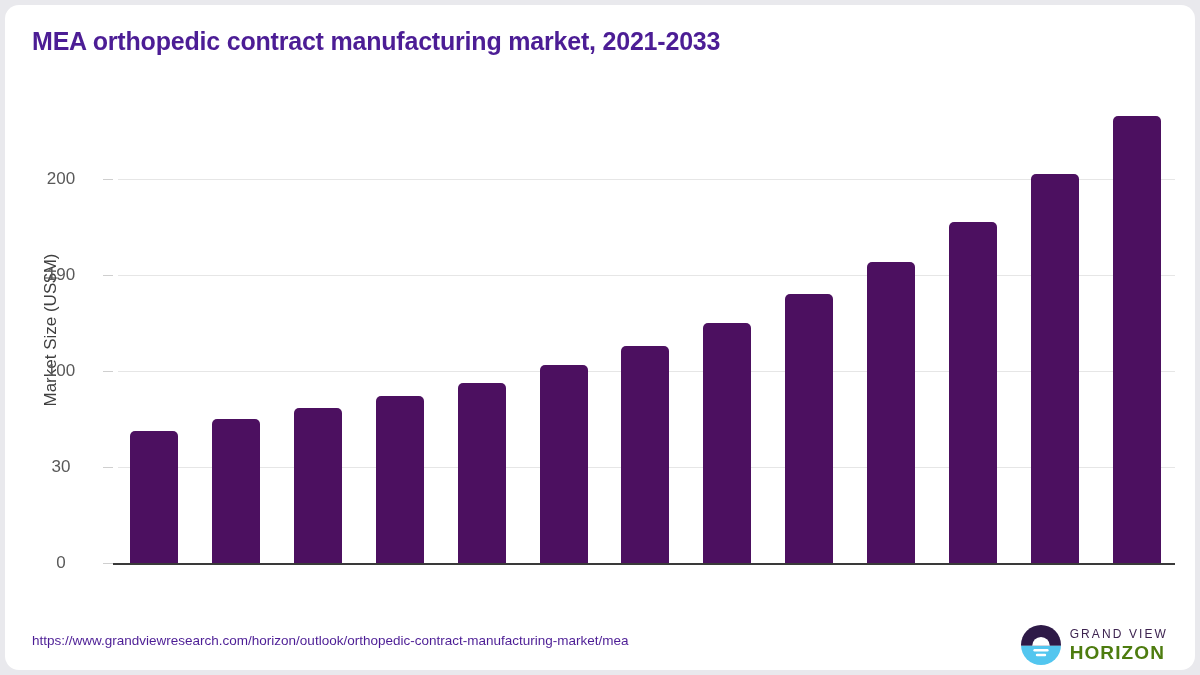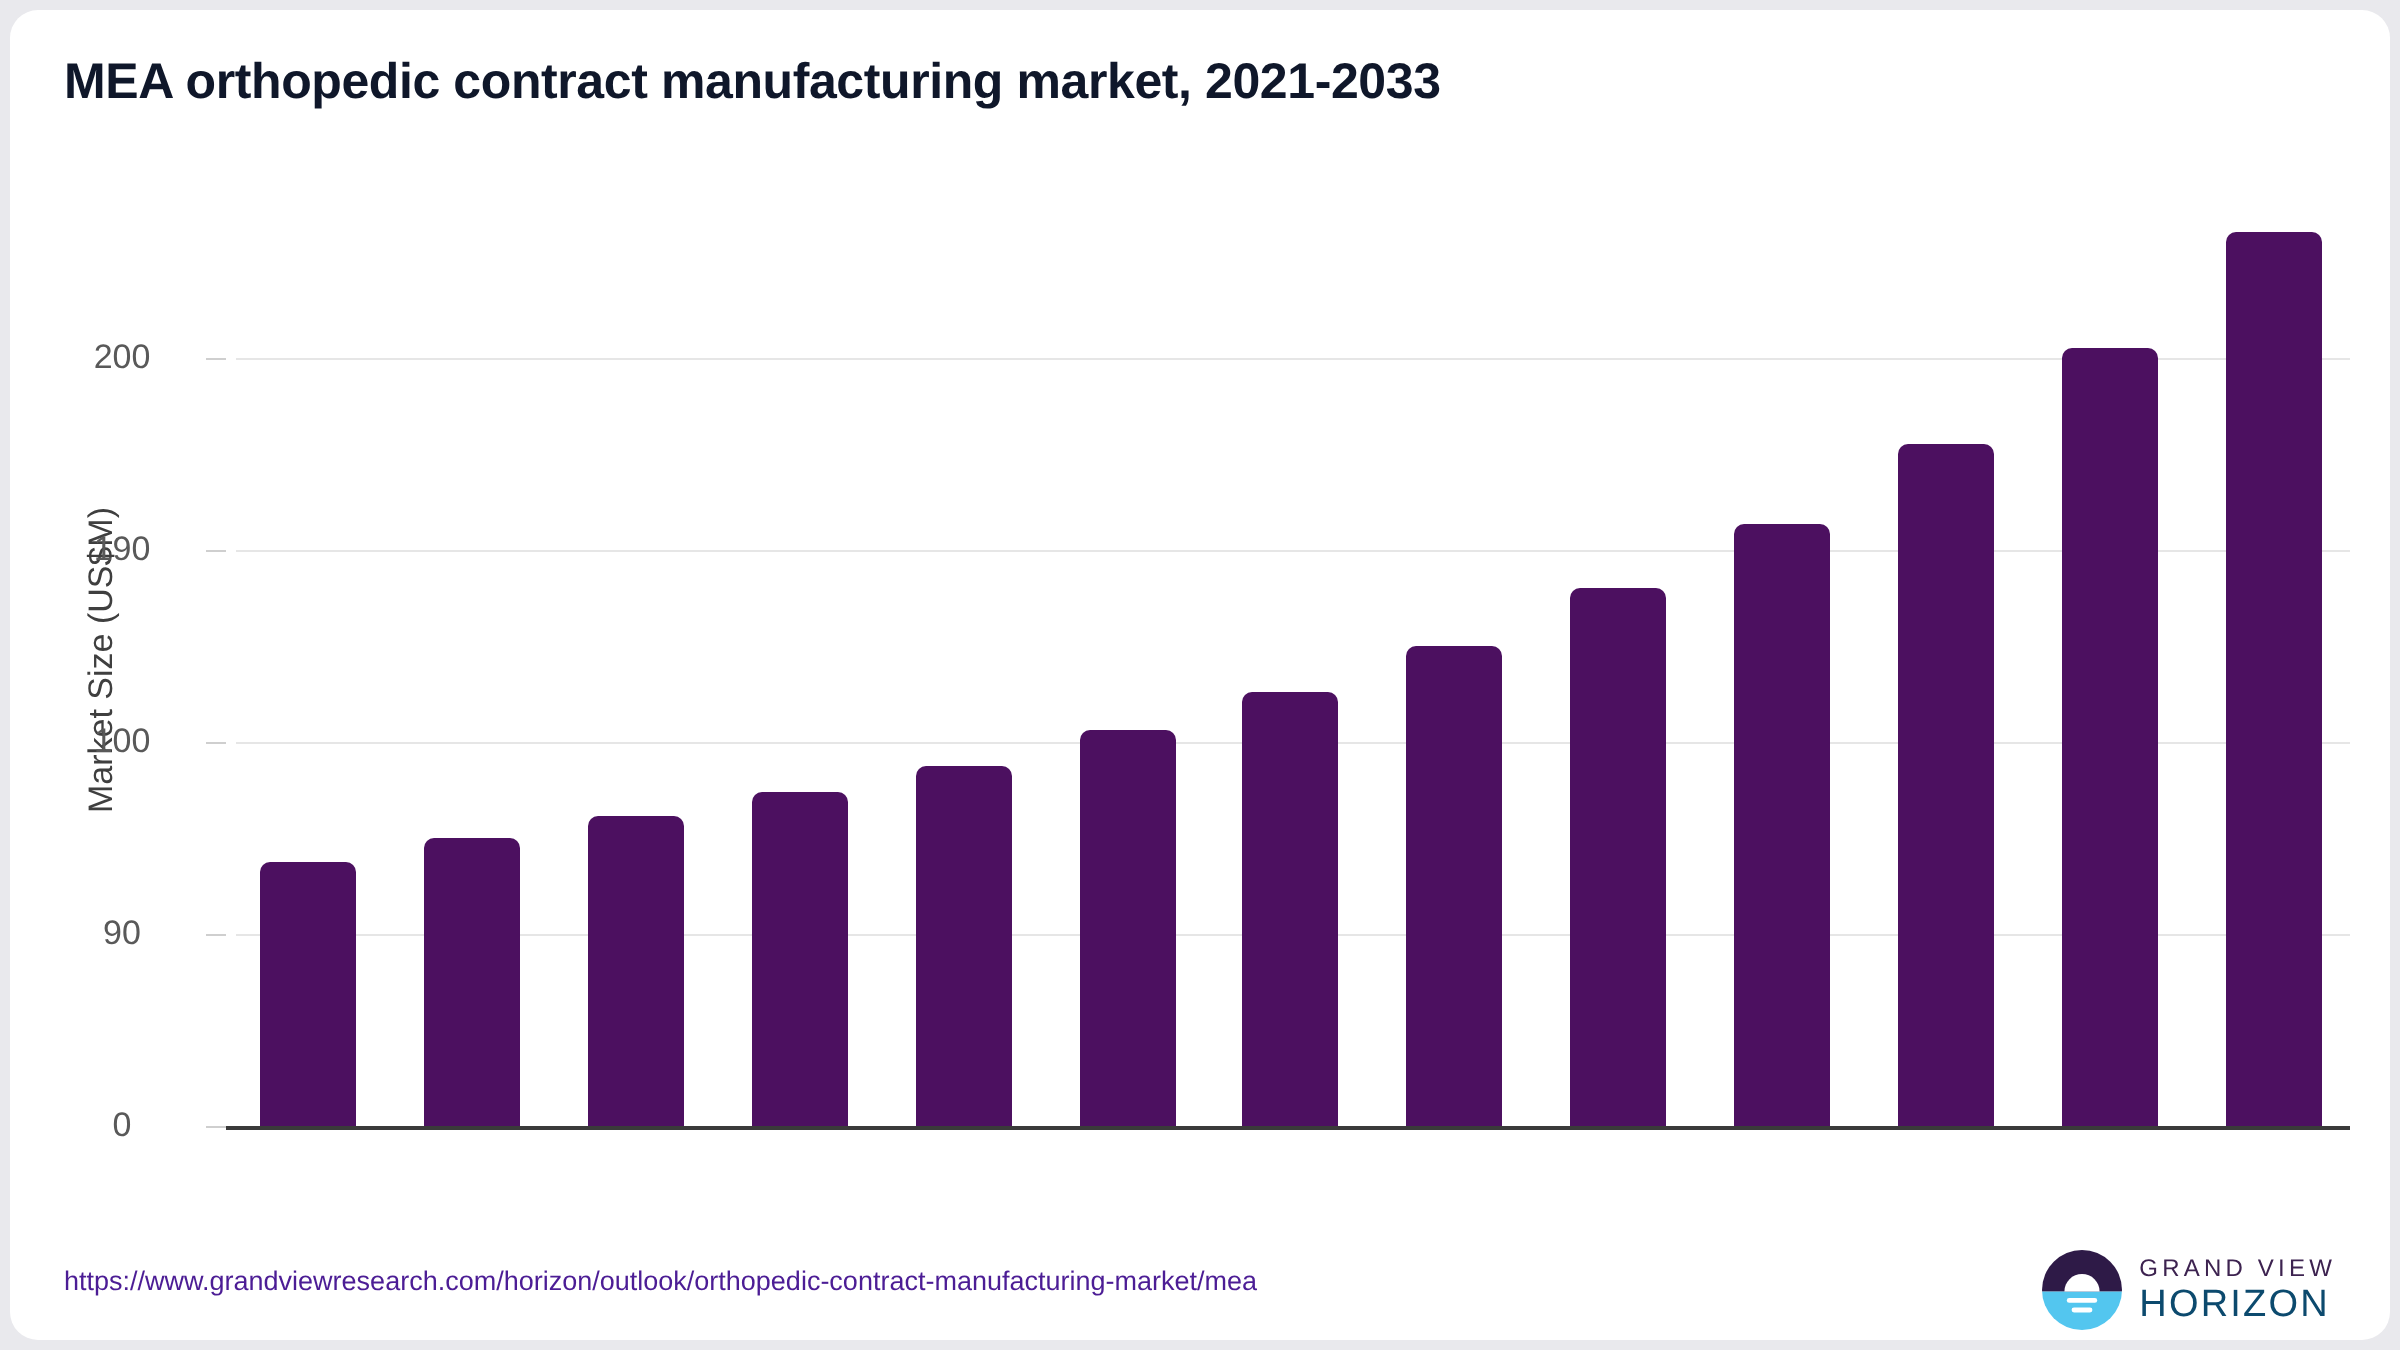--- a/index.html
+++ b/index.html
@@ -20,21 +20,21 @@
     background: #ffffff;
     border-radius: 14px;
     overflow: hidden;
   }
   #chart-title {
     position: absolute;
     left: 27px;
     top: 22px;
     font-size: 25px;
     font-weight: bold;
-    color: #0f172a;
+    color: #4c1d95;
     letter-spacing: -0.2px;
     white-space: nowrap;
   }
   
   #plot {
     position: absolute;
     left: 108px;   
     top: 90px;
     width: 1065px;
     height: 470px;
@@ -131,22 +131,22 @@
   }
   #logo-line1 {
     font-size: 12px;
     letter-spacing: 2.1px;
     color: #3d2350;
     font-weight: normal;
   }
   #logo-line2 {
     font-size: 19px;
     letter-spacing: 1.1px;
-    color: #0c4a6e;
-    font-weight: normal;
+    color: #4d7c0f;
+    font-weight: bold;
     margin-top: 3px;
   }
 </style>
 </head>
 <body>
 
 <div id="card">
 
   <div id="chart-title">MEA orthopedic contract manufacturing market, 2021-2033</div>
 
@@ -156,21 +156,21 @@
       <div id="gridlines">
           <div class="gridline zero" style="top: 468px;"></div>
           <div class="gridline" style="top: 372.098px;"></div>
           <div class="gridline" style="top: 276.197px;"></div>
           <div class="gridline" style="top: 180.295px;"></div>
           <div class="gridline" style="top: 84.3934px;"></div>
         </div>
       <div id="yticks">
           <div class="ytick-label" style="top: 468px;">0</div>
           <div class="ytick-dash" style="top: 468px;"></div>
-          <div class="ytick-label" style="top: 372.098px;">90</div>
+          <div class="ytick-label" style="top: 372.098px;">30</div>
           <div class="ytick-dash" style="top: 372.098px;"></div>
           <div class="ytick-label" style="top: 276.197px;">100</div>
           <div class="ytick-dash" style="top: 276.197px;"></div>
           <div class="ytick-label" style="top: 180.295px;">190</div>
           <div class="ytick-dash" style="top: 180.295px;"></div>
           <div class="ytick-label" style="top: 84.3934px;">200</div>
           <div class="ytick-dash" style="top: 84.3934px;"></div>
         </div>
       <div id="bars">
           <div class="bar-slot" style="left: 0px; width: 81.9231px;">

